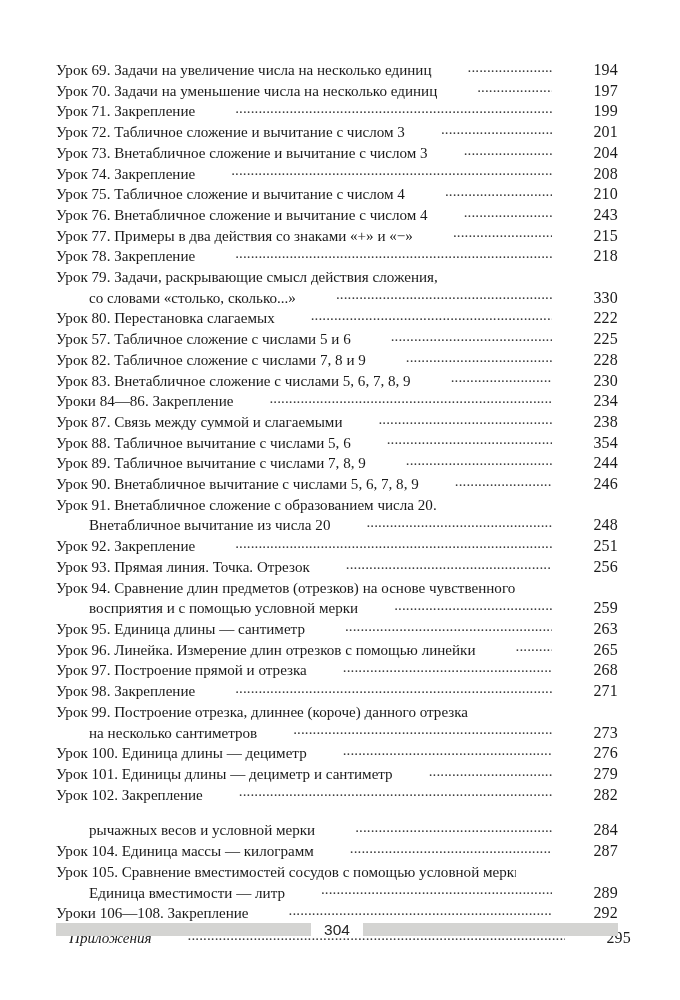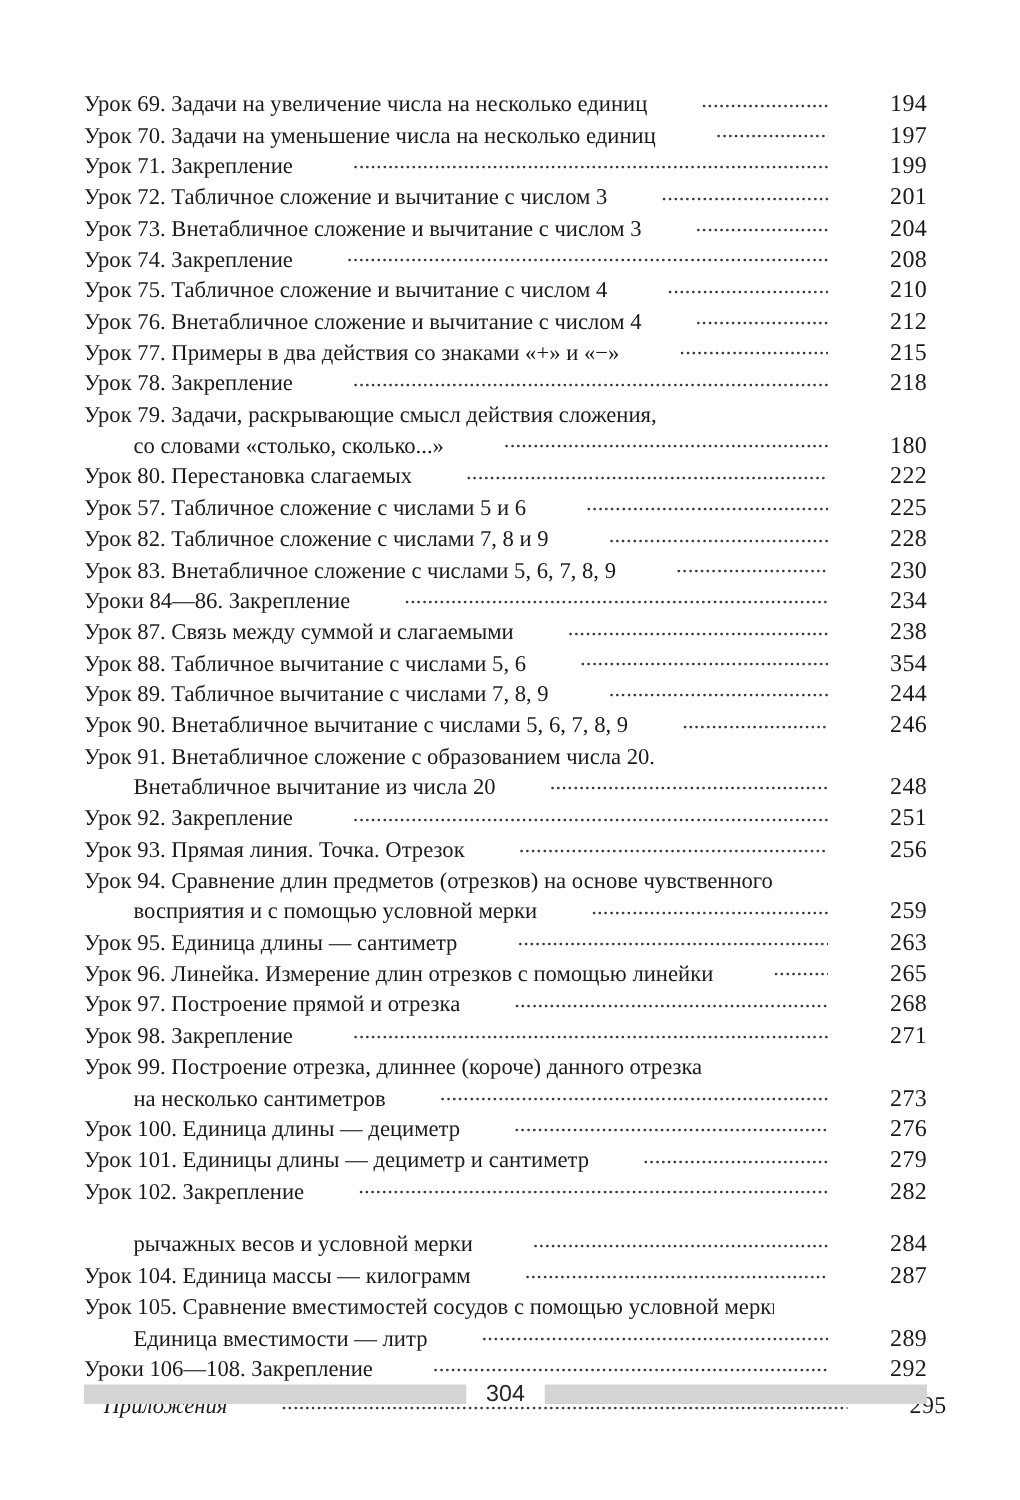--- a/index.html
+++ b/index.html
@@ -176,21 +176,21 @@
         <div class="toc-line gap">
           <span class="title">Урок 75. Табличное сложение и вычитание с числом 4</span>
           <span class="leader"></span>
           <span class="pageno">210</span>
         </div>
       </div>
       <div class="toc-entry">
         <div class="toc-line">
           <span class="title">Урок 76. Внетабличное сложение и вычитание с числом 4</span>
           <span class="leader"></span>
-          <span class="pageno">212</span>
+          <span class="pageno">243</span>
         </div>
       </div>
       <div class="toc-entry">
         <div class="toc-line gap">
           <span class="title">Урок 77. Примеры в два действия со знаками «+» и «−»</span>
           <span class="leader"></span>
           <span class="pageno">215</span>
         </div>
       </div>
       <div class="toc-entry">
@@ -202,21 +202,21 @@
       </div>
       <div class="toc-entry">
         <div class="toc-line nolead">
           <span class="title">Урок 79. Задачи, раскрывающие смысл действия сложения,</span>
           <span class="leader"></span>
           <span class="pageno"></span>
         </div>
         <div class="toc-line cont gap">
           <span class="title">со словами «столько, сколько...»</span>
           <span class="leader"></span>
-          <span class="pageno">180</span>
+          <span class="pageno">330</span>
         </div>
       </div>
       <div class="toc-entry">
         <div class="toc-line">
           <span class="title">Урок 80. Перестановка слагаемых</span>
           <span class="leader"></span>
           <span class="pageno">222</span>
         </div>
       </div>
       <div class="toc-entry">

